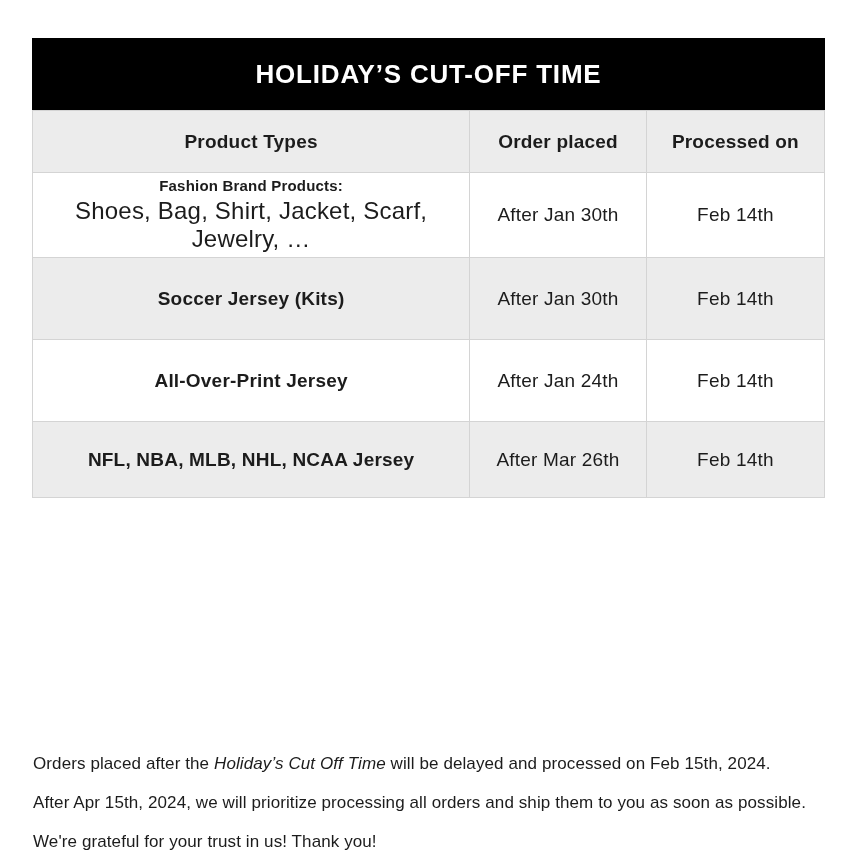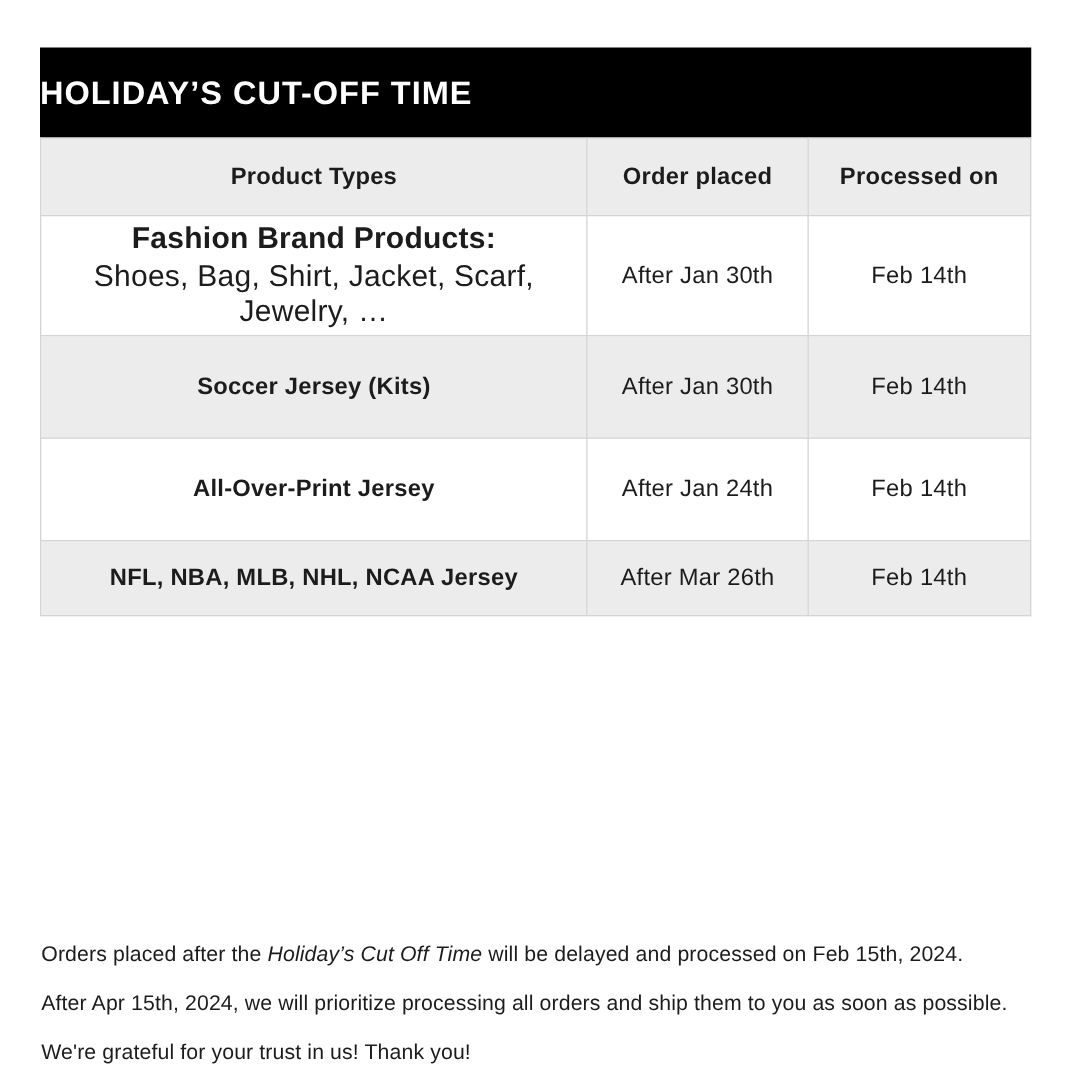--- a/index.html
+++ b/index.html
@@ -27,21 +27,21 @@
     top: 38px;
     width: 793px;
   }
 
   .title-bar {
     background: var(--header-bg);
     color: var(--header-text);
     height: 72px;
     display: flex;
     align-items: center;
-    justify-content: flex-start;
+    justify-content: center;
     font-size: 26px;
     font-weight: 700;
     letter-spacing: 0.8px;
   }
 
   table.cutoff {
     width: 100%;
     border-collapse: collapse;
     table-layout: fixed;
   }
@@ -62,26 +62,26 @@
 
   table.cutoff thead tr { height: 62px; }
   table.cutoff thead th {
     background: var(--row-alt-bg);
     font-weight: 700;
     font-size: 19px;
   }
 
   table.cutoff tbody tr { height: 82px; background: #ffffff; }
   table.cutoff tbody tr:nth-child(1) { height: 85px; }
-  table.cutoff tbody tr:nth-child(4) { height: 60px; padding-left: 20px; }
+  table.cutoff tbody tr:nth-child(4) { height: 76px; padding-left: 20px; }
   table.cutoff tbody tr:nth-child(6) { height: 76px; }
   table.cutoff tbody tr:nth-child(even) { background: var(--row-alt-bg); }
 
   td.product-cell { font-weight: 700; }
-  .prod-main { font-weight: 700; font-size: 24px; }
+  .prod-main { font-weight: 700; font-size: 15px; }
   .prod-sub  { font-weight: 400; font-size: 24px; margin-top: 3px; }
   td.date-cell, td.merged-cell { font-weight: 400; }
 
   .footer {
     position: absolute;
     left: 33px;
     top: 752px;
     width: 822px;
   }
   .footer p {

